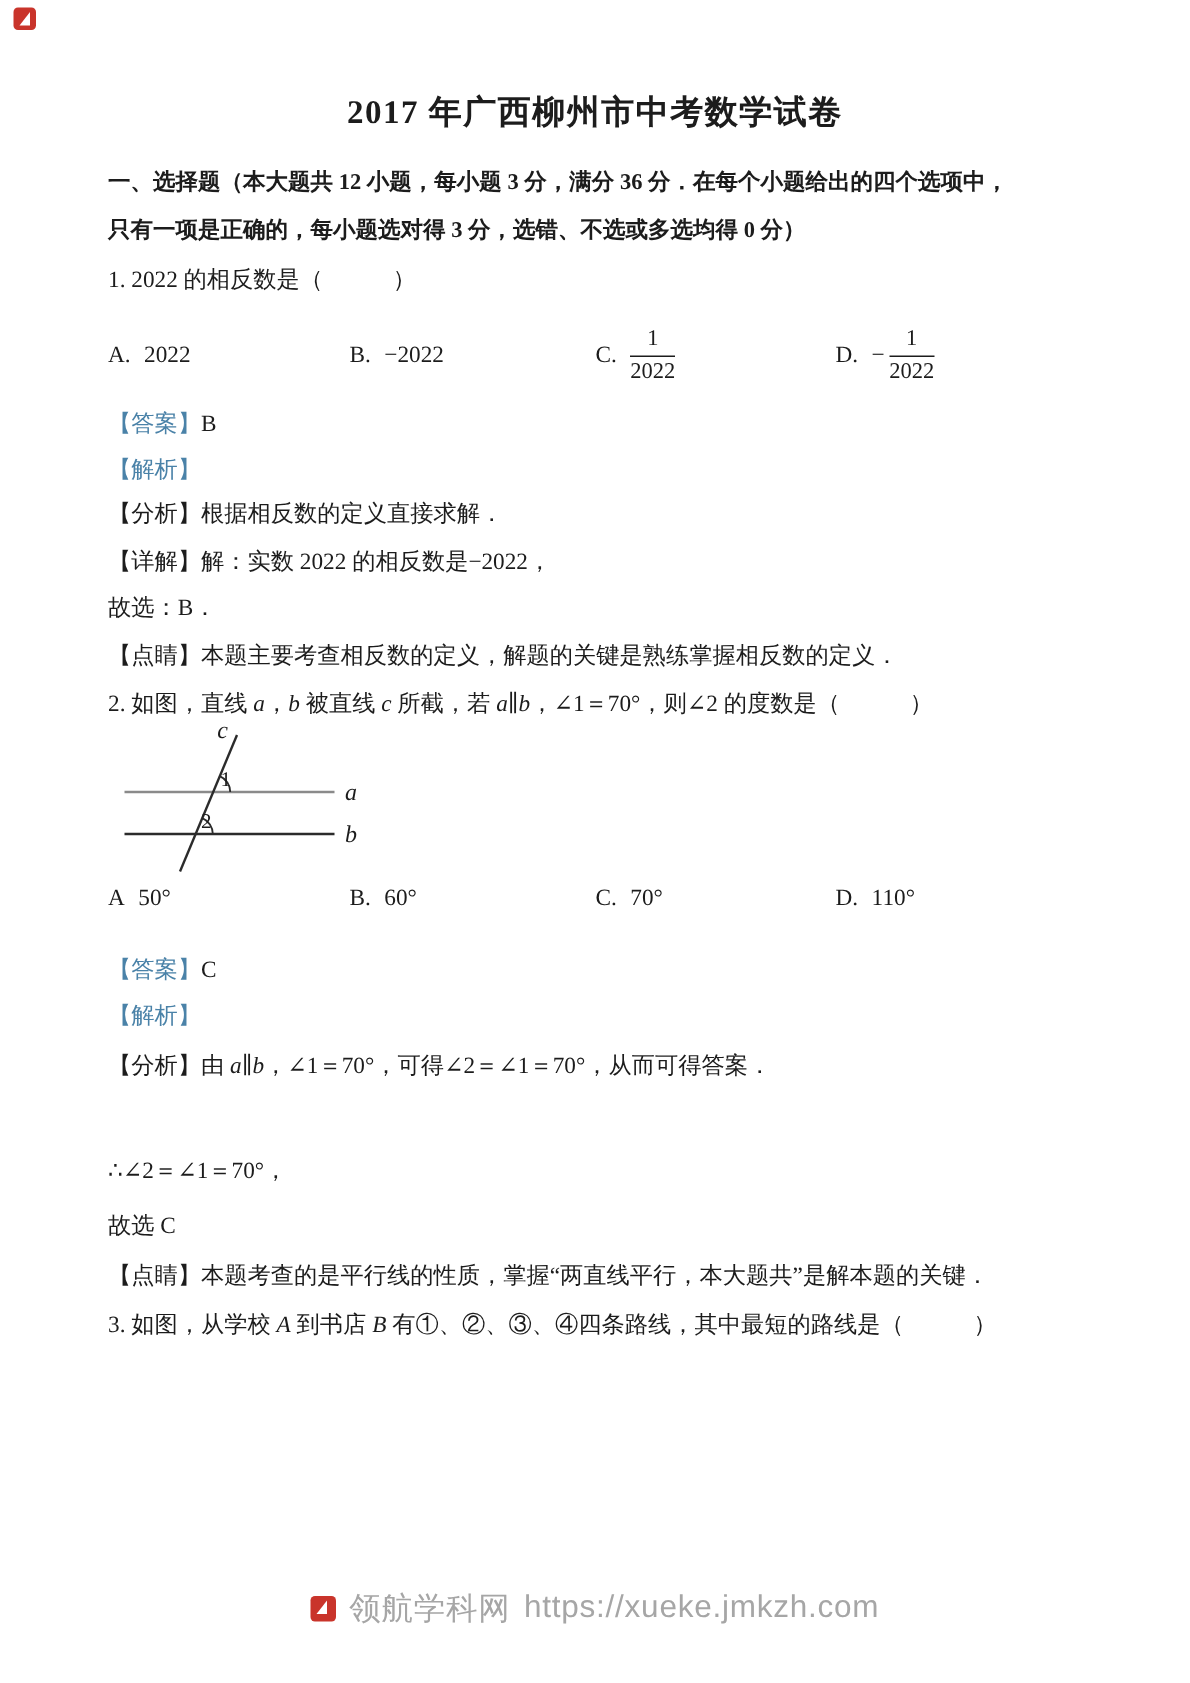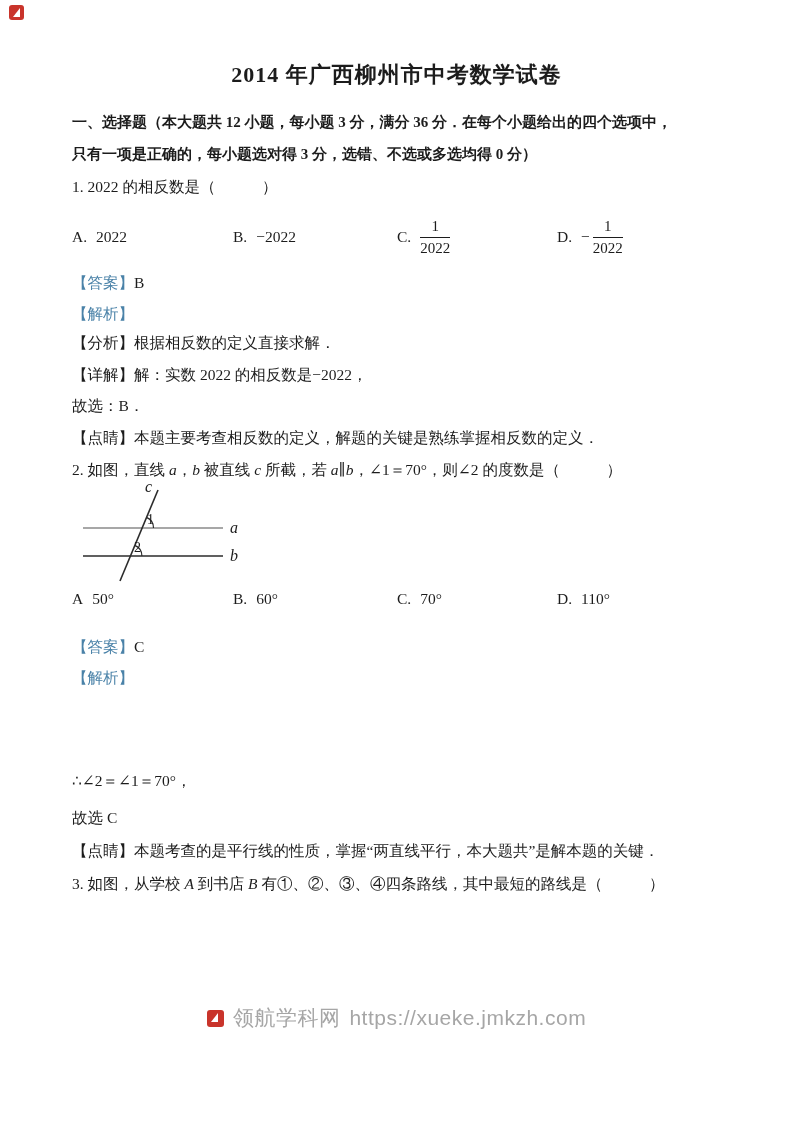--- a/index.html
+++ b/index.html
@@ -33,21 +33,21 @@
   .opt{display:flex;align-items:center;font-size:15.5px;}
   .w1{width:161px;}.w2{width:164px;}.w3{width:160px;}
   .opt .lab{margin-right:9px;}
   .opt .sign{margin-right:3px;}
   .frac{display:inline-block;text-align:center;vertical-align:middle;font-size:15px;line-height:1;}
   .frac .num{display:block;padding:0 5px 3px;border-bottom:1.2px solid var(--ink);}
   .frac .den{display:block;padding-top:3px;}
   .it{font-style:italic;}
   .figure{position:absolute;left:78px;top:474px;}
   .watermark{
-    position:absolute;left:0;right:0;top:1004px;
+    position:absolute;left:0;right:0;top:1058px;
     display:flex;justify-content:center;align-items:center;gap:9px;
     font-family:"Liberation Sans","DejaVu Sans",sans-serif;
     font-size:21px;color:var(--wm);letter-spacing:0.5px;
   }
   .logo{
     position:absolute;display:inline-block;
     background:var(--red);border-radius:3px;
   }
   .logo.corner{left:9px;top:5px;width:15px;height:15px;}
   .logo.wm{position:static;width:17px;height:17px;flex:0 0 17px;}
@@ -59,21 +59,21 @@
 </style>
 </head>
 <body>
 
 <div class="page">
 
   <span class="logo corner">
       <span class="sail"></span>
     </span>
 
-  <h1 class="title">2014 年广西柳州市中考数学试卷</h1>
+  <h1 class="title">2017 年广西柳州市中考数学试卷</h1>
 
   <div class="line bold" style="top:111px">一、选择题（本大题共 12 小题，每小题 3 分，满分 36 分．在每个小题给出的四个选项中，</div>
   <div class="line bold" style="top:143px">只有一项是正确的，每小题选对得 3 分，选错、不选或多选均得 0 分）</div>
 
   <div class="line" style="top:176px">1. 2022 的相反数是（　　　）</div>
 
   <div class="opt-row" style="top:213px;height:48px">
     <div class="opt w1">
       <span class="lab">A.</span>
       <span>2022</span>
@@ -135,20 +135,21 @@
       <span>70°</span>
     </div>
     <div class="opt">
       <span class="lab">D.</span>
       <span>110°</span>
     </div>
   </div>
 
   <div class="line" style="top:636px"><span class="tag">【答案】</span><span>C</span></div>
   <div class="line" style="top:667px"><span class="tag">【解析】</span></div>
+  <div class="line" style="top:700px"><span>【分析】由 </span><span class="it">a</span><span>∥</span><span class="it">b</span><span>，∠1＝70°，可得∠2＝∠1＝70°，从而可得答案．</span></div>
   <div class="line" style="top:770px">∴∠2＝∠1＝70°，</div>
   <div class="line" style="top:807px">故选 C</div>
   <div class="line" style="top:840px">【点睛】本题考查的是平行线的性质，掌握“两直线平行，本大题共”是解本题的关键．</div>
 
   <div class="line" style="top:873px"><span>3. 如图，从学校 </span><span class="it">A</span><span> 到书店 </span><span class="it">B</span><span> 有①、②、③、④四条路线，其中最短的路线是（　　　）</span></div>
 
   <div class="watermark">
     <span class="logo wm">
         <span class="sail"></span>
       </span>

